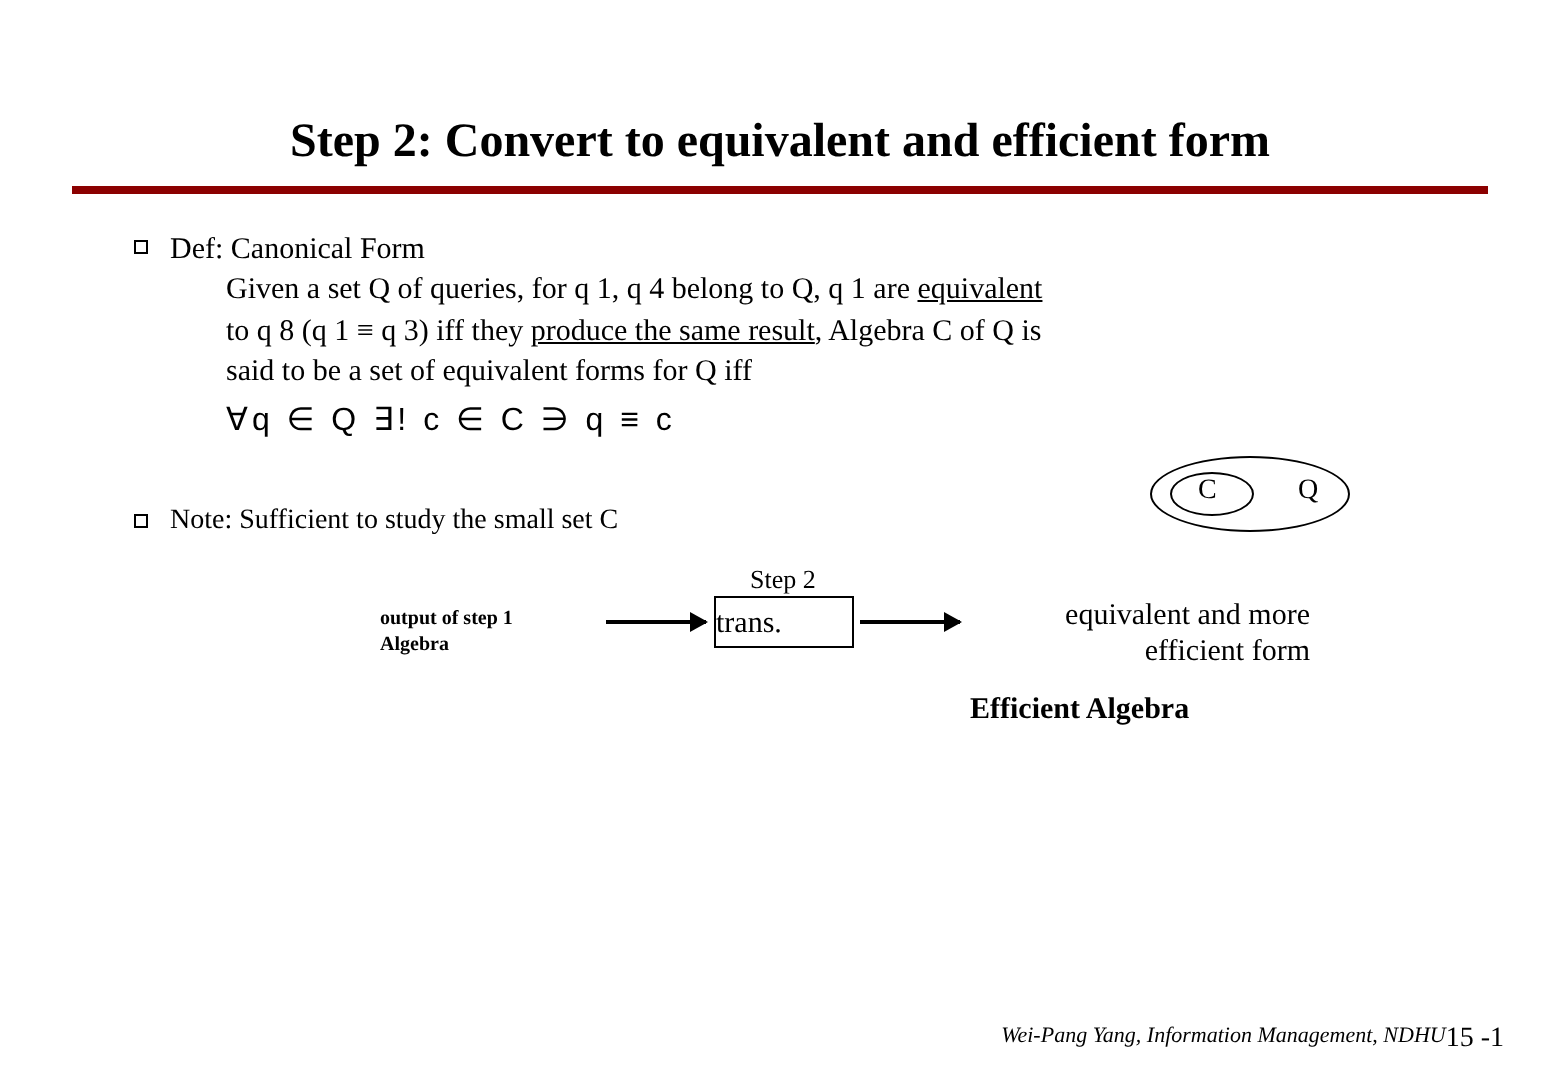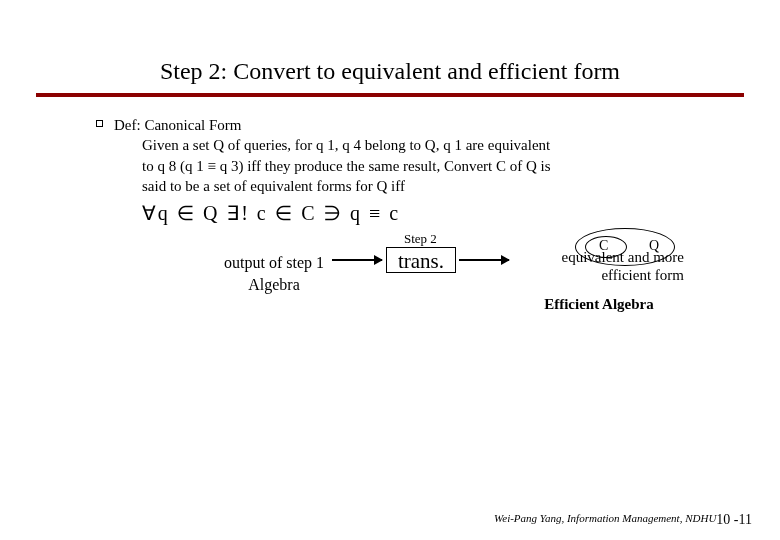--- a/index.html
+++ b/index.html
@@ -13,32 +13,32 @@
     overflow: hidden;
   }
   .slide {
     width: 100%;
     height: 100%;
     position: relative;
     padding: 0;
   }
   .title {
     font-size: 24px;
-    font-weight: normal;
+    font-weight: bold;
     text-align: center;
     padding-top: 58px;
     padding-bottom: 8px;
   }
   .hr {
     height: 4px;
     background: #8b0000;
     margin: 0 36px;
   }
   .content {
-    padding: 18px 85px 0 114px;
+    padding: 18px 85px 0 85px;
     font-size: 15px;
     line-height: 1.35;
   }
   .bullet {
     position: relative;
     margin-bottom: 10px;
   }
   .bullet-square {
     position: absolute;
     left: -18px;
@@ -46,27 +46,27 @@
     width: 7px;
     height: 7px;
     border: 1px solid #000;
   }
   .bullet-head {
     display: inline;
   }
   .bullet-body {
     padding-left: 28px;
   }
-  .underline { }
+  .underline { text-decoration: underline; }
   .formula {
     display: block;
     height: 20px;
     margin: 4px 0 2px 28px;
-    font-family: Liberation Serif, serif;
-    font-size: 20px;
+    font-family: Liberation Sans, sans-serif;
+    font-size: 16px;
     letter-spacing: 2px;
   }
   .diagram-cq {
     position: absolute;
     right: 105px;
     top: 228px;
     width: 100px;
     height: 40px;
   }
   .ellipse-q {
@@ -107,31 +107,31 @@
     width: 100%;
   }
   .step2label {
     position: absolute;
     left: 290px; top: 0;
     font-size: 13px;
   }
   .output-text {
     position: absolute;
     left: 105px; top: 22px;
-    text-align: center;
-    font-size: 16px;
+    text-align: left;
+    font-size: 10px;
     width: 110px;
+    font-weight: bold;
   }
   .trans-box {
     position: absolute;
     left: 272px; top: 17px;
     width: 70px; height: 26px;
     border: 1.5px solid #000;
-    text-align: center;
-    font-size: 21px;
+    font-size: 15px;
     line-height: 26px;
   }
   .arrow {
     position: absolute;
     top: 29px;
     height: 2px;
     background: #000;
   }
   .arrow::after {
     content: "";
@@ -150,21 +150,20 @@
     width: 170px;
     text-align: right;
     line-height: 1.2;
   }
   .eff-alg {
     position: absolute;
     left: 400px; top: 64px;
     font-size: 15px;
     font-weight: bold;
     width: 170px;
-    text-align: center;
   }
   .footer {
     position: absolute;
     bottom: 12px;
     left: 28px;
     right: 28px;
     font-size: 11px;
     font-style: italic;
     display: flex;
     justify-content: flex-end;
@@ -182,26 +181,30 @@
   <div class="title">Step 2: Convert to equivalent and efficient form</div>
   <div class="hr"></div>
 
   <div class="content">
 
     <div class="bullet">
       <div class="bullet-square"></div>
       <span class="bullet-head">Def: Canonical Form</span>
       <div class="bullet-body">
         <span>Given a set Q of queries, for q 1, q 4 belong  to Q, q 1 are </span><span class="underline">equivalent</span><br>
-        <span>to q 8 (q 1 </span><span>≡</span><span> q 3) iff they </span><span class="underline">produce the same result</span><span>, Convert C of Q is</span><br>
+        <span>to q 8 (q 1 </span><span>≡</span><span> q 3) iff they </span><span class="underline">produce the same result</span><span>, Algebra C of Q is</span><br>
         <span>said to be a set of equivalent forms for Q iff</span>
       </div>
       <span class="formula">∀q ∈ Q  ∃!   c ∈ C  ∋  q ≡ c</span>
     </div>
 
+    <div class="bullet second-bullet">
+      <div class="bullet-square"></div>
+      <span>Note: Sufficient to study the small set C</span>
+    </div>
 
 
     <div class="flow">
       <div class="step2label">Step 2</div>
       <div class="output-text">
         <span>output of step 1</span><br>
         <span>Algebra</span>
       </div>
       <div class="arrow arrow1"></div>
       <div class="trans-box">trans.</div>
@@ -217,16 +220,16 @@
 
   <div class="diagram-cq">
     <div class="ellipse-q"></div>
     <div class="ellipse-c"></div>
     <div class="label-c">C</div>
     <div class="label-q">Q</div>
   </div>
 
   <div class="footer">
     <span>Wei-Pang Yang, Information Management, NDHU</span>
-    <span class="footer-right">10 -11</span>
+    <span class="footer-right">15 -1</span>
   </div>
 
 </div>
 
 </body></html>

